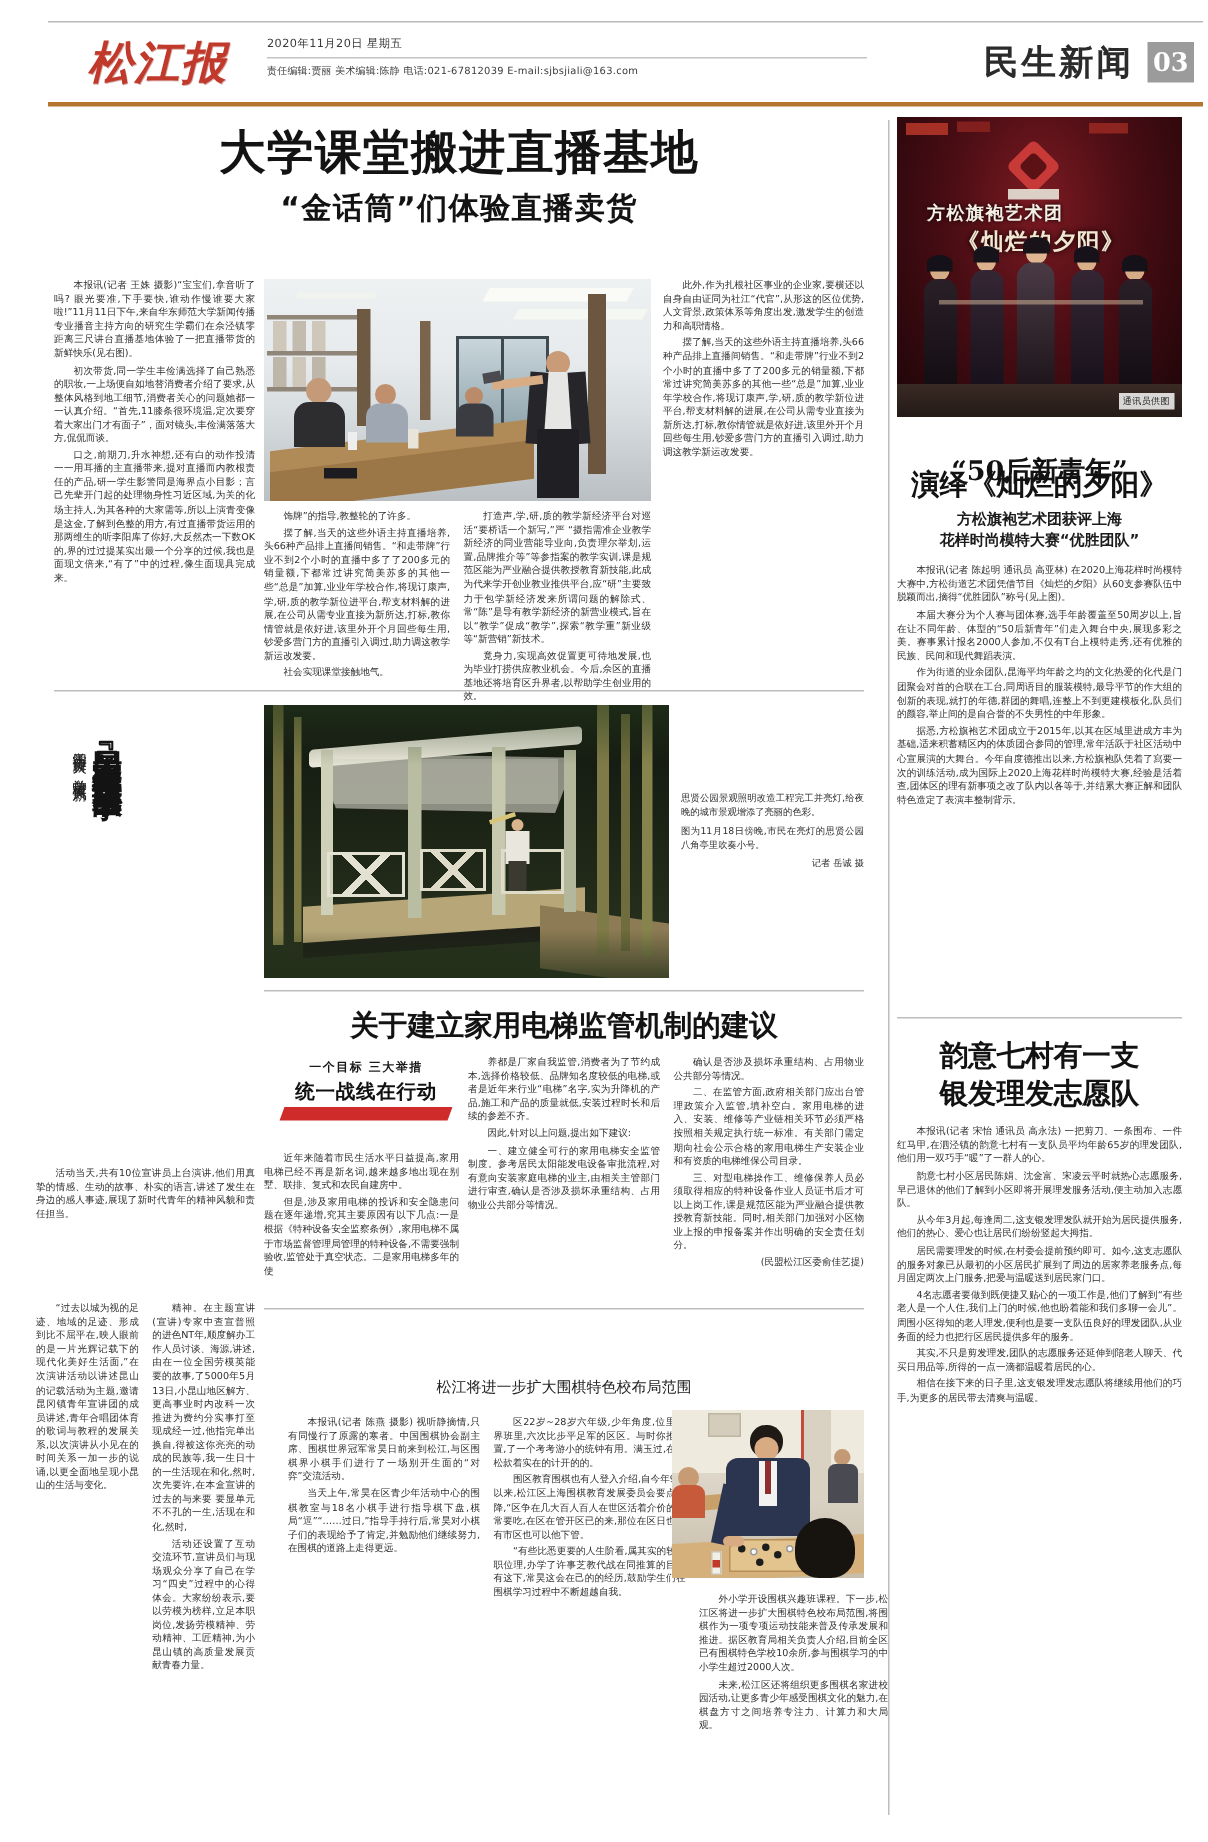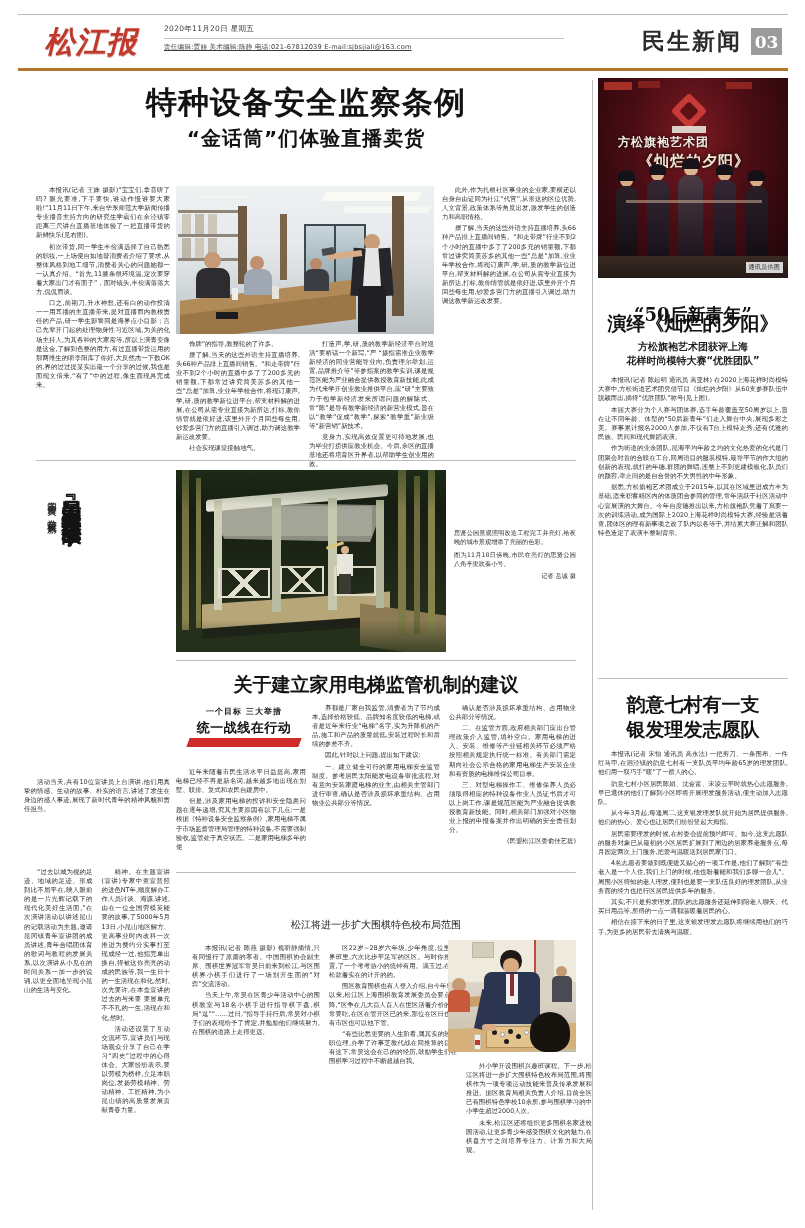--- a/index.html
+++ b/index.html
@@ -7,38 +7,38 @@
   body {
     width: 805px; height: 1228px;
     background: #ffffff;
     font-family: "DejaVu Sans", "Liberation Sans", sans-serif;
     color: #1a1a1a;
     overflow: hidden;
   }
   .page { position: relative; width: 805px; height: 1228px; background:#fff; }
 
   
-  .masthead { position: absolute; left: 18px; top: 14px; width: 770px; height: 48px; }
+  .masthead { position: absolute; left: 32px; top: 14px; width: 770px; height: 48px; }
   .mh-rule-top { position:absolute; left:0; top:0; width:770px; height:1px; background:#b9b9b9; }
   .mh-logo {
     position:absolute; left:14px; top:8px; width:118px; height:40px;
     display:flex; align-items:center; justify-content:center;
     font-family:"DejaVu Serif","Liberation Serif",serif;
     font-size:30px; font-weight:700; color:#c0392b;
     letter-spacing:1px; font-style:italic;
     text-shadow: 0.5px 0.5px 0 rgba(150,30,20,.4);
   }
   .mh-dateline {
     position:absolute; left:146px; top:10px; width:400px;
     font-size:7.5px; color:#3a3a3a; letter-spacing:.3px;
   }
   .mh-midrule { position:absolute; left:146px; top:24px; width:400px; height:1px; background:#c4c4c4; }
   .mh-editors {
     position:absolute; left:146px; top:29px; width:430px;
-    font-size:6.6px; color:#3a3a3a; letter-spacing:.2px; white-space:nowrap;text-decoration:underline;
+    font-size:6.6px; color:#3a3a3a; letter-spacing:.2px; white-space:nowrap;
   }
   .mh-section {
     position:absolute; right:46px; top:12px;
     font-family:"DejaVu Serif","Liberation Serif",serif;
     font-size:23px; font-weight:700; color:#2b2b2b; letter-spacing:2px;
   }
   .mh-pageno {
     position:absolute; right:6px; top:14px; width:31px; height:27px;
     background:#9b9b9b; color:#fff; font-family:"DejaVu Serif","Liberation Serif",serif;
     font-size:17px; font-weight:700; display:flex; align-items:center; justify-content:center;
@@ -151,21 +151,21 @@
     <div class="mh-section">民生新闻</div>
     <div class="mh-pageno">03</div>
     <div class="mh-rule-bot"></div>
   </div>
 
   <div class="vrule" style="left:592px; top:80px; height:1130px;"></div>
 
   <div class="main-zone">
 
     <div class="hl-main">
-      <div class="l1">特种设备安全监察条例</div>
+      <div class="l1">大学课堂搬进直播基地</div>
       <div class="l2">“金话筒”们体验直播卖货</div>
     </div>
 
     <div class="photo" style="left:158px; top:108px; width:258px; height:148px;">
       <div class="ph-studio"></div>
 
       <div class="f" style="left:148px;top:6px;width:96px;height:9px;background:#fbfbf6;transform:skewX(-28deg);opacity:.95;"></div>
       <div class="f" style="left:168px;top:20px;width:86px;height:7px;background:#f6f7f2;transform:skewX(-28deg);opacity:.9;"></div>
       <div class="f" style="left:22px;top:9px;width:52px;height:4px;background:#f2f3ee;opacity:.85;"></div>
 

